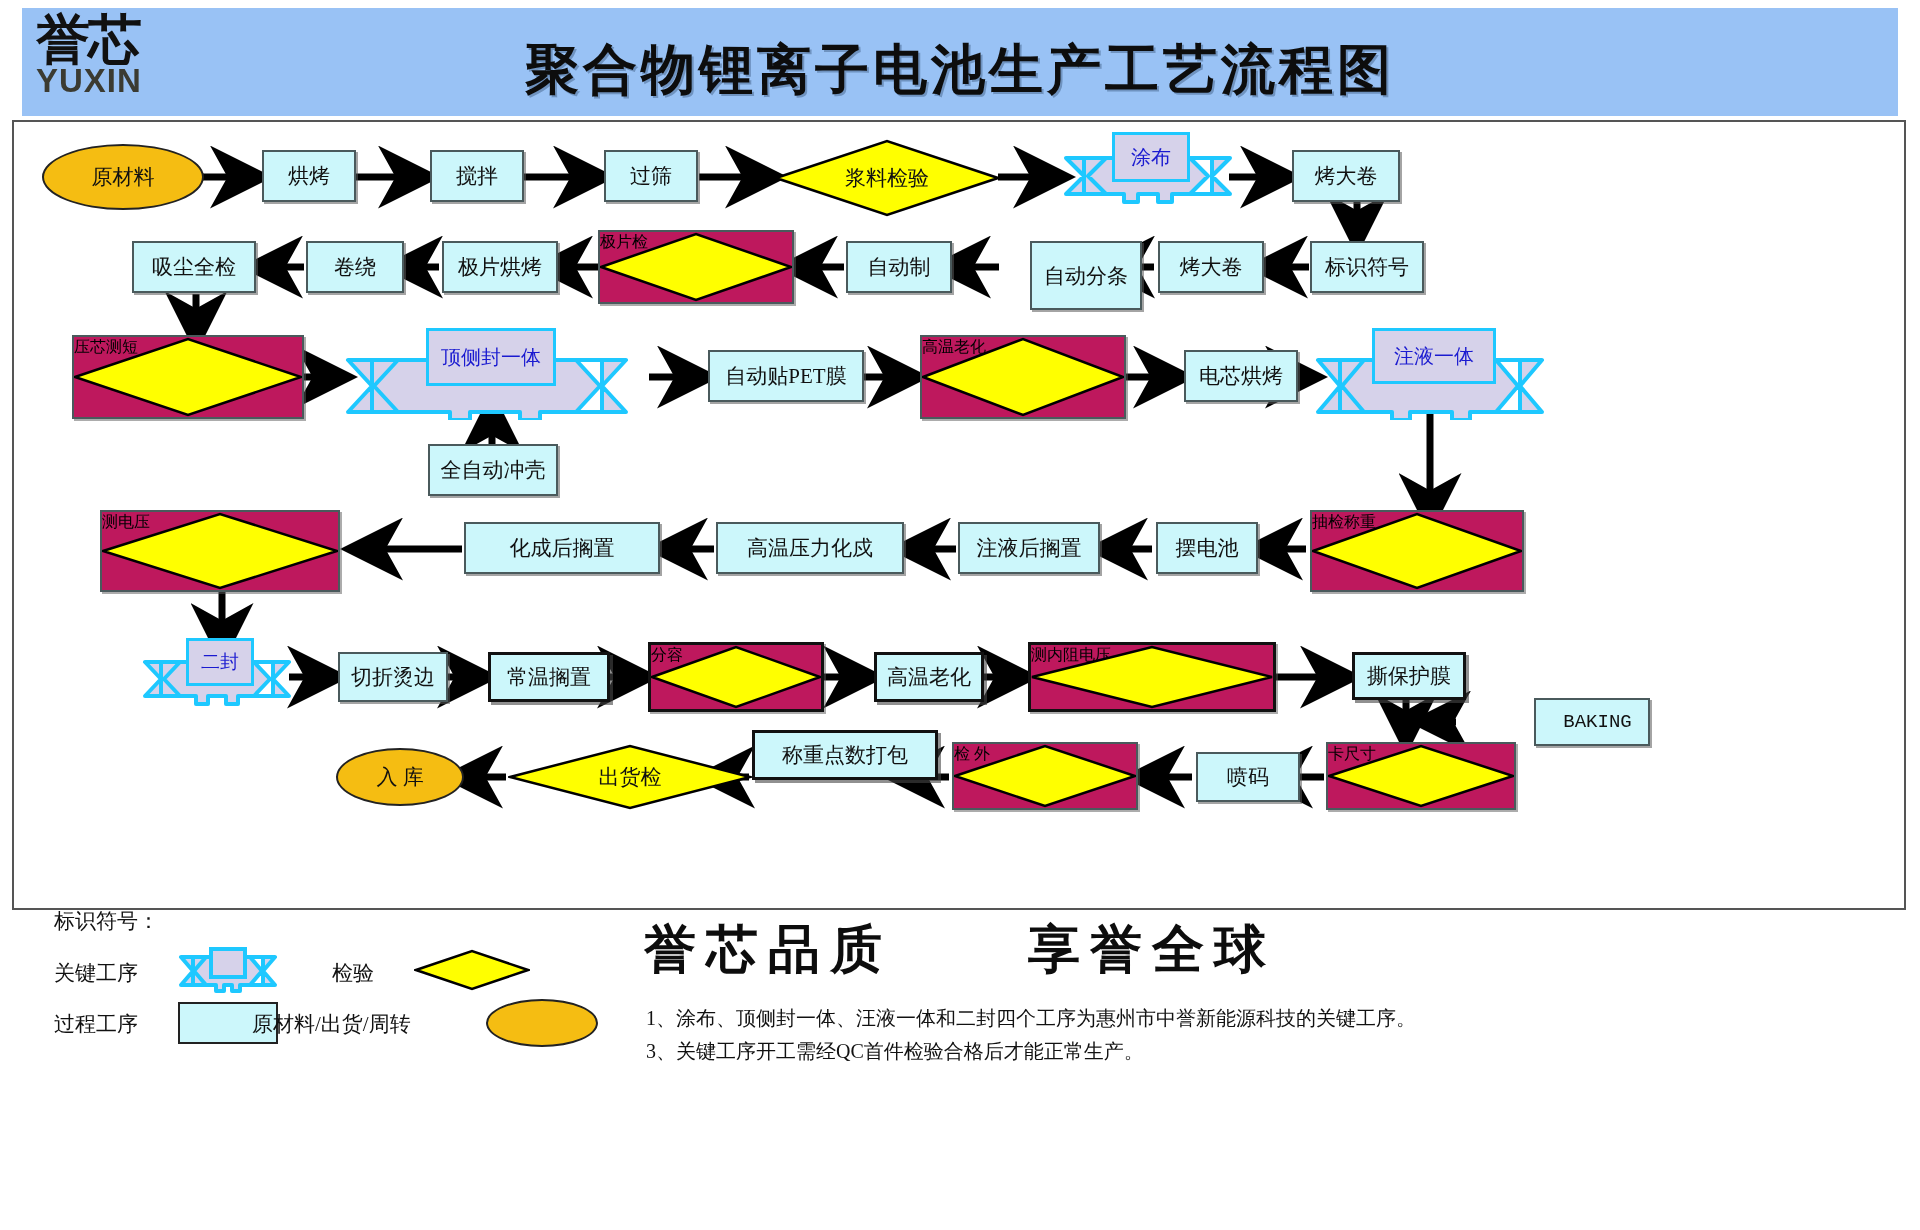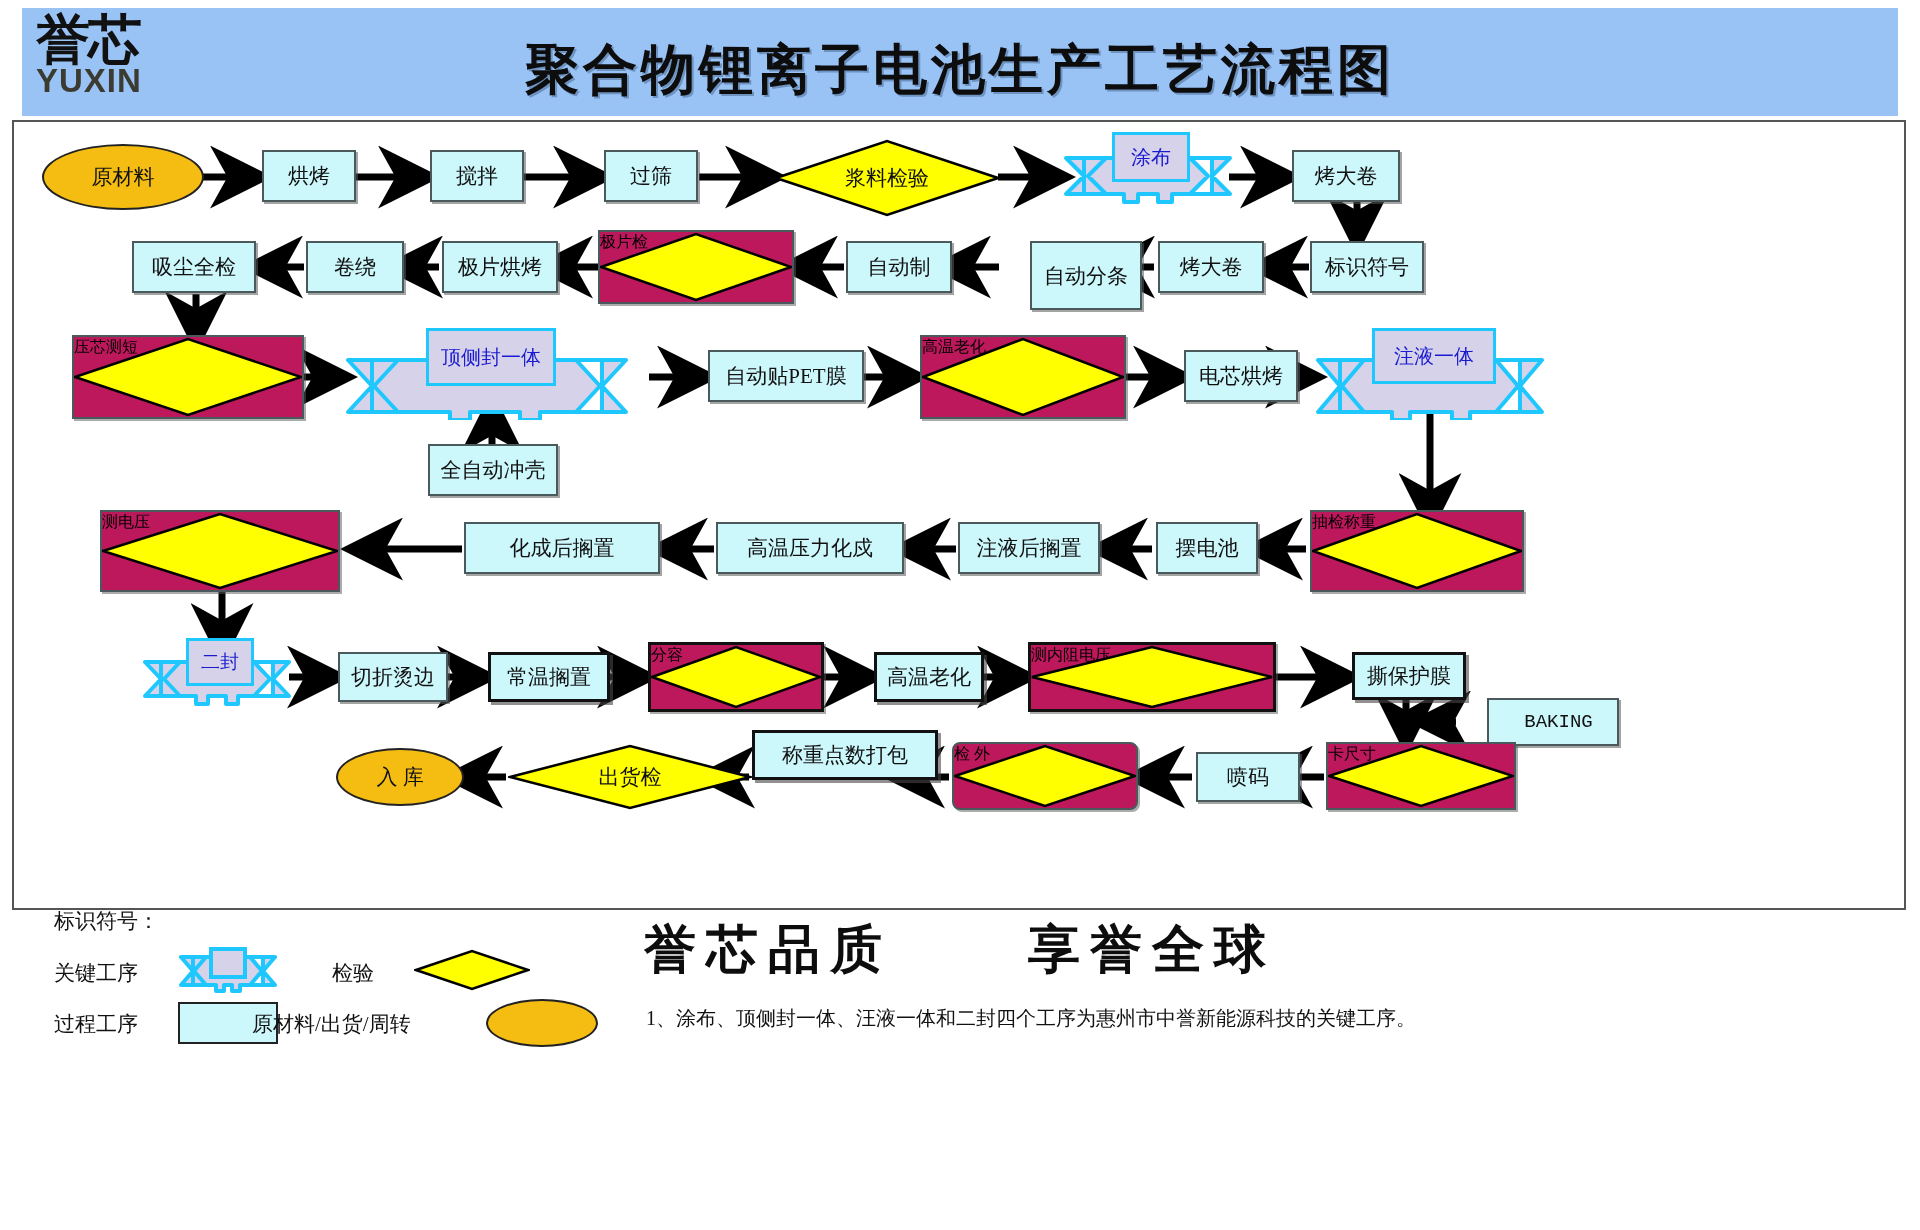--- a/index.html
+++ b/index.html
@@ -332,40 +332,40 @@
     <svg width="242" height="64" style="position:absolute;left:0;top:0;">
       <polygon points="1,32 121,2 241,32 121,62" fill="#ffff00" stroke="#000" stroke-width="2.5"></polygon>
     </svg>
     <div class="lbl">测内阻电压</div>
   </div>
 
   <div class="node proc thick" style="left:1338px;top:530px;width:114px;height:48px;">
     <span>撕保护膜</span>
   </div>
 
-  <div class="node proc" style="left:1473px;top:576px;width:132px;height:48px;font-family:'Liberation Mono','DejaVu Sans Mono',monospace;font-size:19px;padding-left:11px;">
+  <div class="node proc" style="left:1520px;top:576px;width:116px;height:48px;font-family:'Liberation Mono','DejaVu Sans Mono',monospace;font-size:19px;padding-left:11px;">
     <span>BAKING</span>
   </div>
 
   <div class="node oval" style="left:322px;top:626px;width:128px;height:58px;">
     <span>入 库</span>
   </div>
 
   <div class="node dia" style="left:494px;top:622px;width:244px;height:66px;">
     <svg width="244" height="66">
         <polygon points="2,33 122,2 242,33 122,64" fill="#ffff00" stroke="#000" stroke-width="2.5"></polygon>
       </svg>
     <div class="lbl">出货检</div>
   </div>
 
   <div class="node proc thick" style="left:738px;top:608px;width:186px;height:50px;">
     <span>称重点数打包</span>
   </div>
 
-  <div class="node diabox" style="left:938px;top:620px;width:186px;height:68px;border-radius:8px;">
+  <div class="node diabox" style="left:938px;top:620px;width:186px;height:68px;">
     <svg width="182" height="64" style="position:absolute;left:0;top:0;">
       <polygon points="1,32 91,2 181,32 91,62" fill="#ffff00" stroke="#000" stroke-width="2.5"></polygon>
     </svg>
     <div class="lbl">检 外</div>
   </div>
 
   <div class="node proc" style="left:1182px;top:630px;width:104px;height:50px;">
     <span>喷码</span>
   </div>
 
@@ -399,19 +399,20 @@
     <div style="position:absolute;left:124px;top:85px;width:96px;height:38px;background:#ccf7fb;border:2px solid #222;"></div>
 
     <div class="lg-label" style="left:198px;top:93px;">原材料/出货/周转</div>
     <div style="position:absolute;left:432px;top:82px;width:108px;height:44px;background:#f5bd12;border:2px solid #222;border-radius:50%;"></div>
   </div>
 
 </div>
 
 <div id="notes">
   <div>1、涂布、顶侧封一体、汪液一体和二封四个工序为惠州市中誉新能源科技的关键工序。</div>
+  <div>3、关键工序开工需经QC首件检验合格后才能正常生产。</div>
 </div>
 
 <div id="slogan">
   <span>誉芯品质</span>
   <span class="gap"></span>
   <span>享誉全球</span>
 </div>
 
 </body></html>

